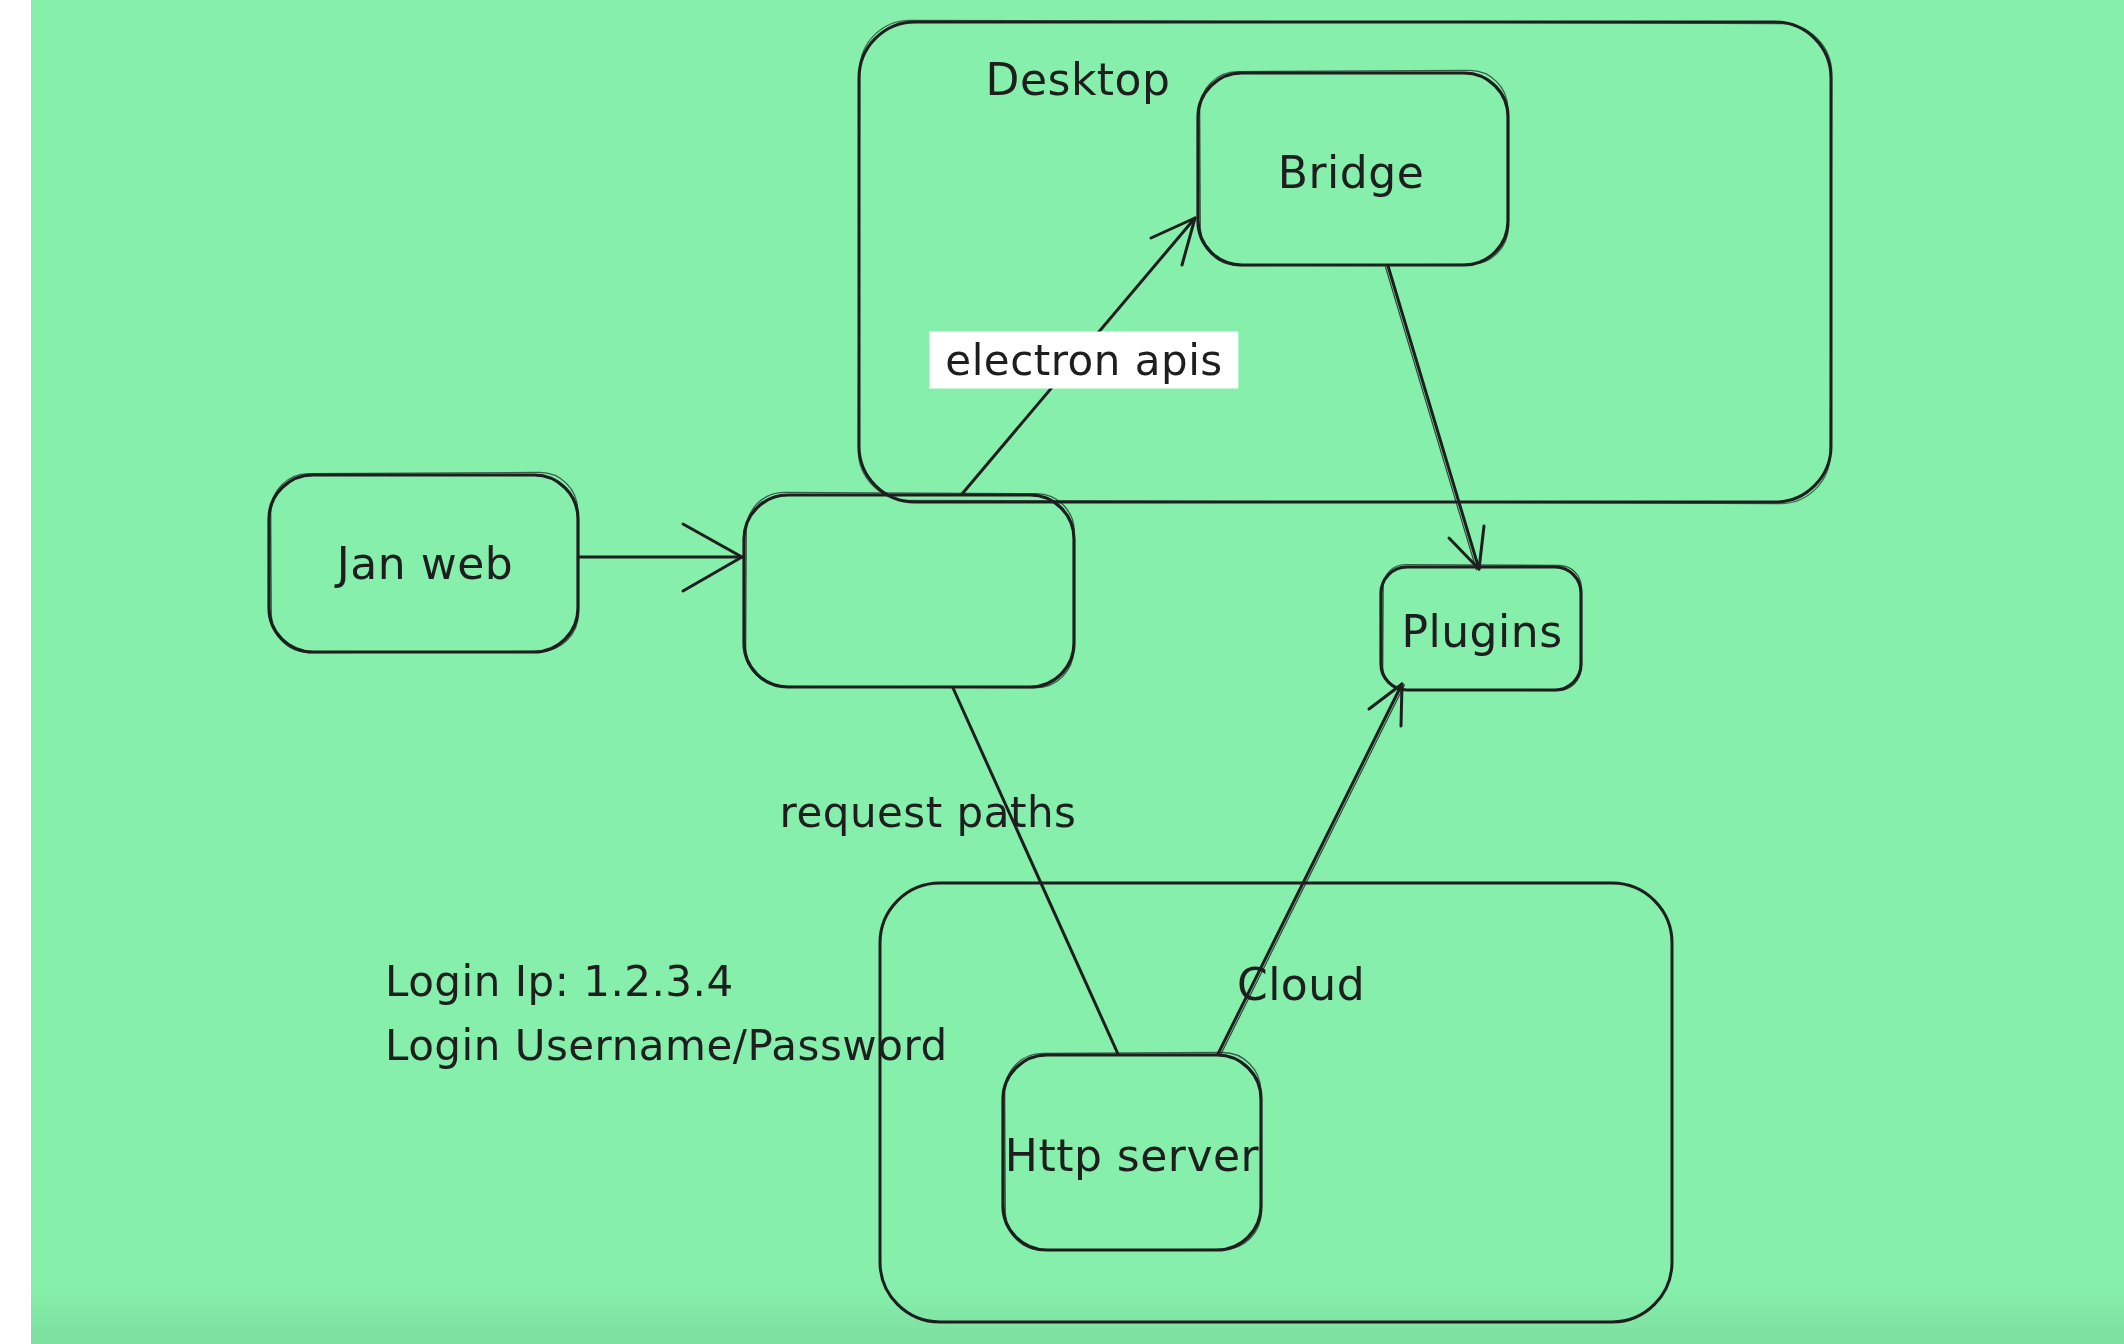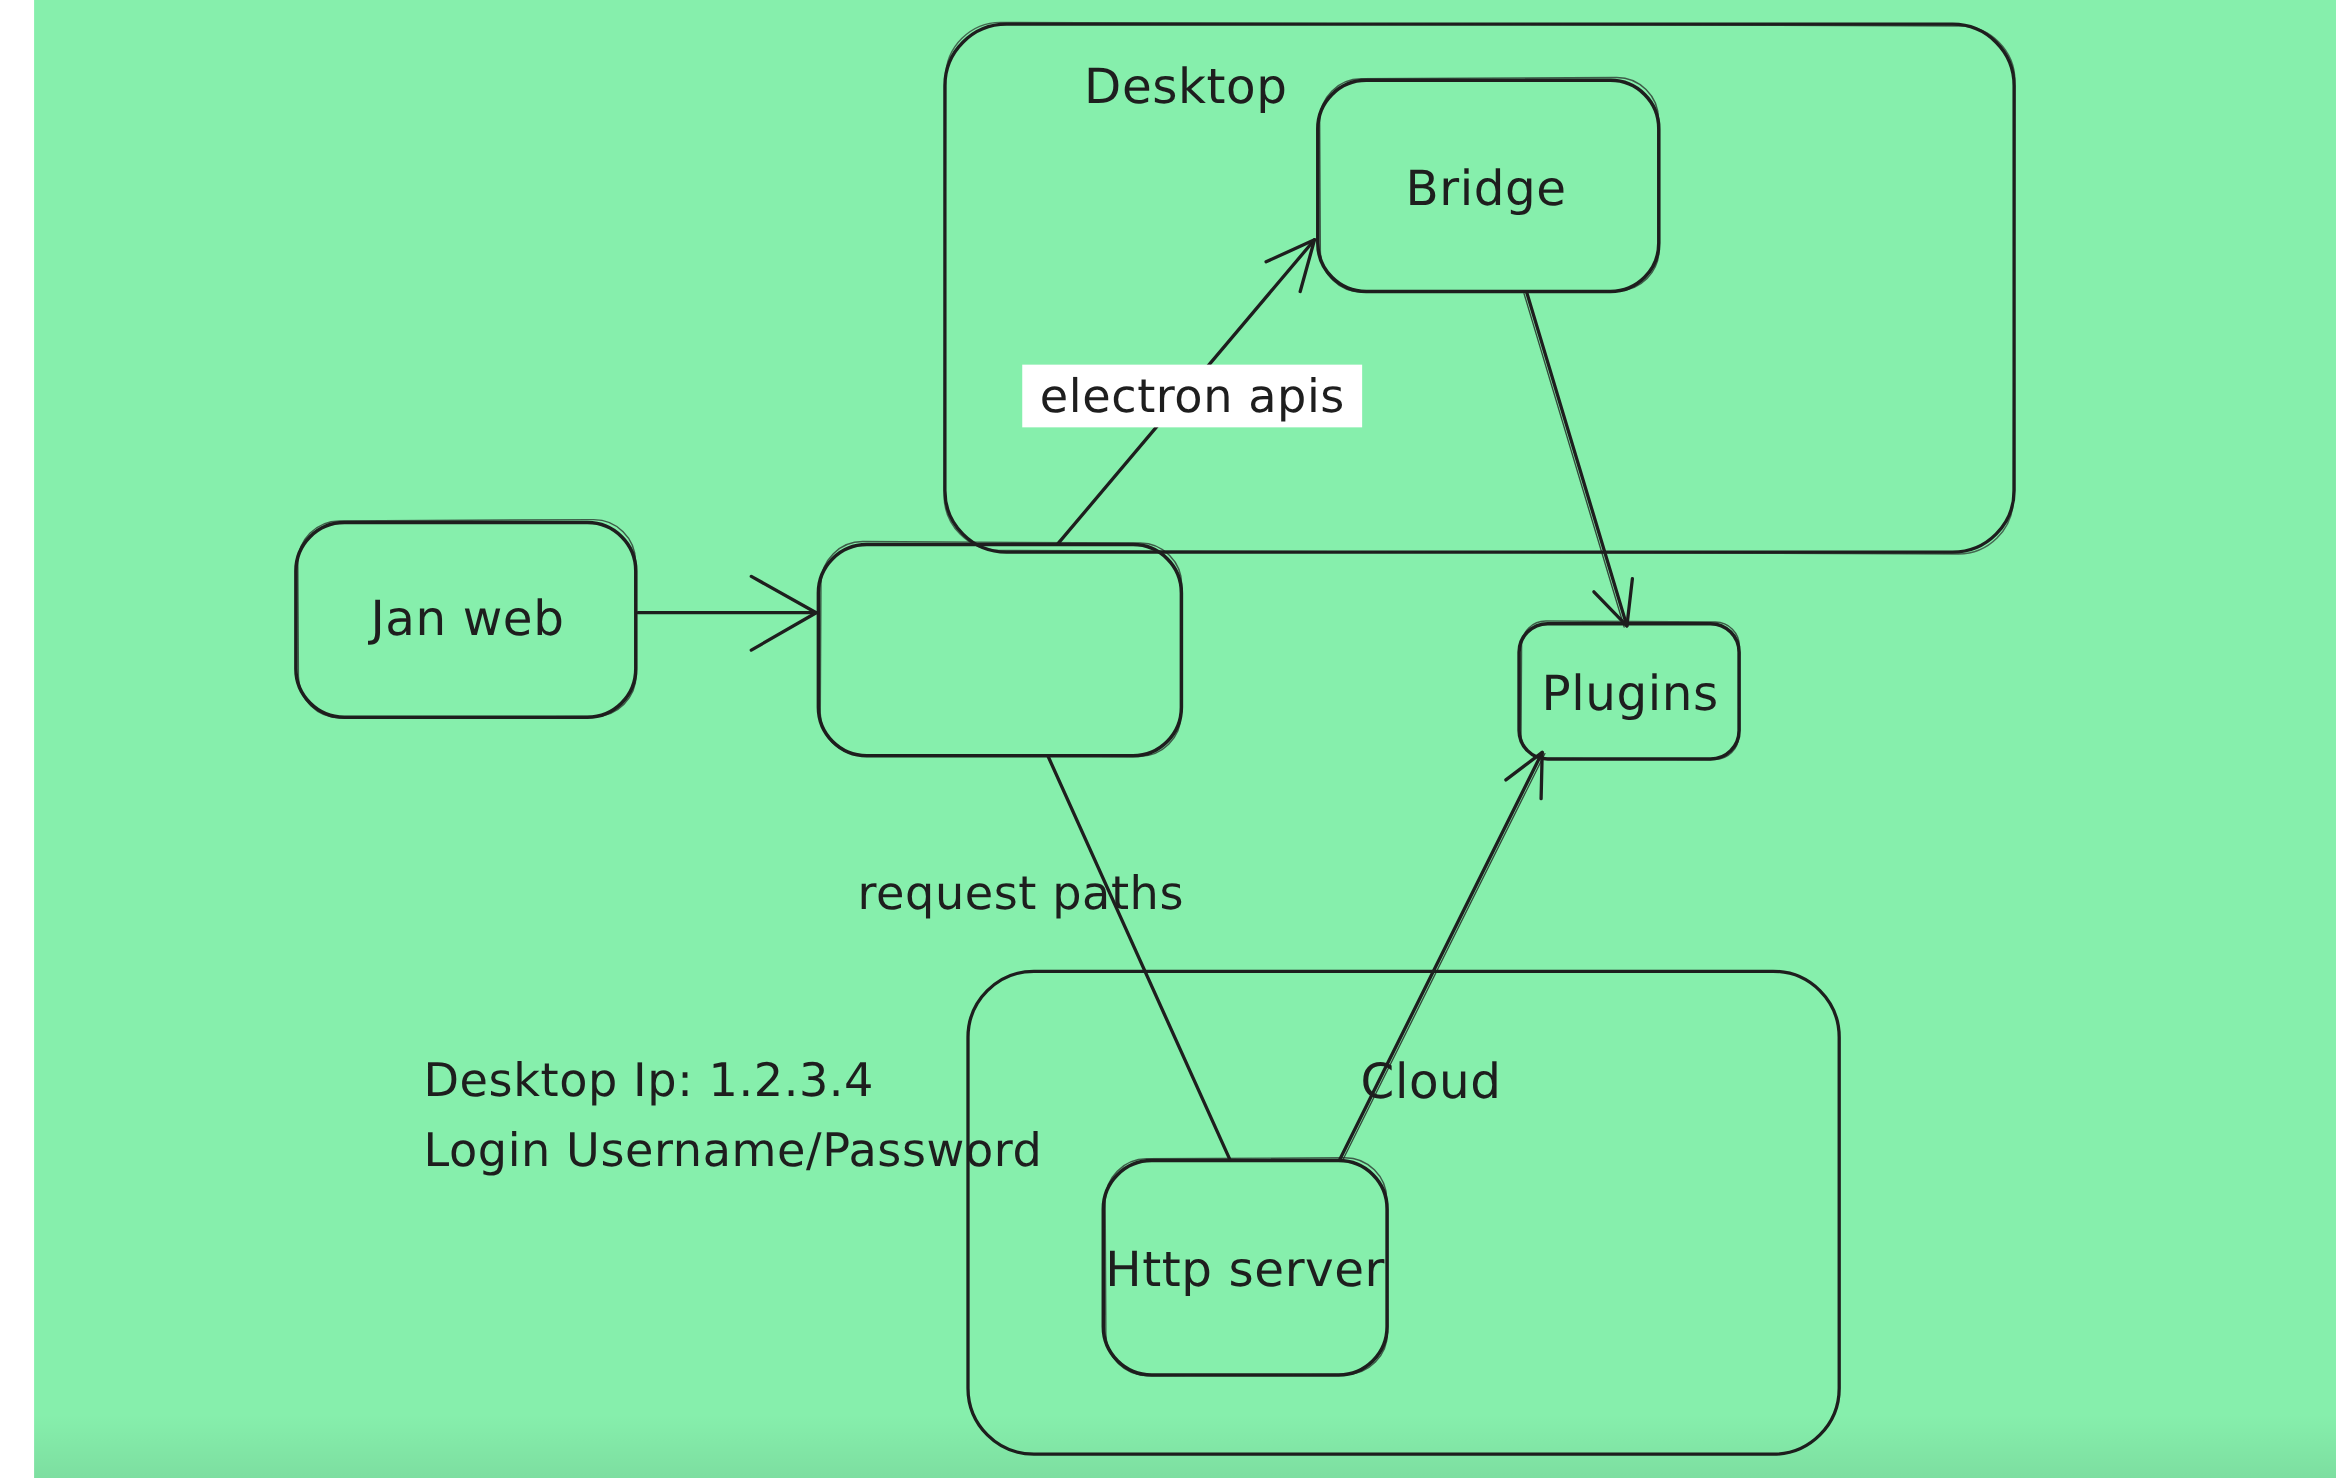--- a/index.html
+++ b/index.html
@@ -130,18 +130,18 @@
 
   <div class="lbl f44" style="left:394px; top:563px;">Jan web</div>
   <div class="lbl f44" style="left:1320px; top:172px;">Bridge</div>
   <div class="lbl f44" style="left:1451px; top:631px;text-align:center;">Plugins</div>
   <div class="lbl f42 on-line" style="left:1053px; top:360px;">electron apis</div>
 
   <div class="lbl f44" style="left:1101px; top:1155px;">Http server</div>
   <div class="lbl f42" style="left:897px; top:812px;">request paths</div>
 
   <div class="note-block">
-    <div>Desktop Ip: 1.2.3.4</div>
+    <div>Login Ip: 1.2.3.4</div>
     <div>Login Username/Password</div>
   </div>
 
   <div class="bottom-fade"></div>
 </div>
 
 </body></html>

